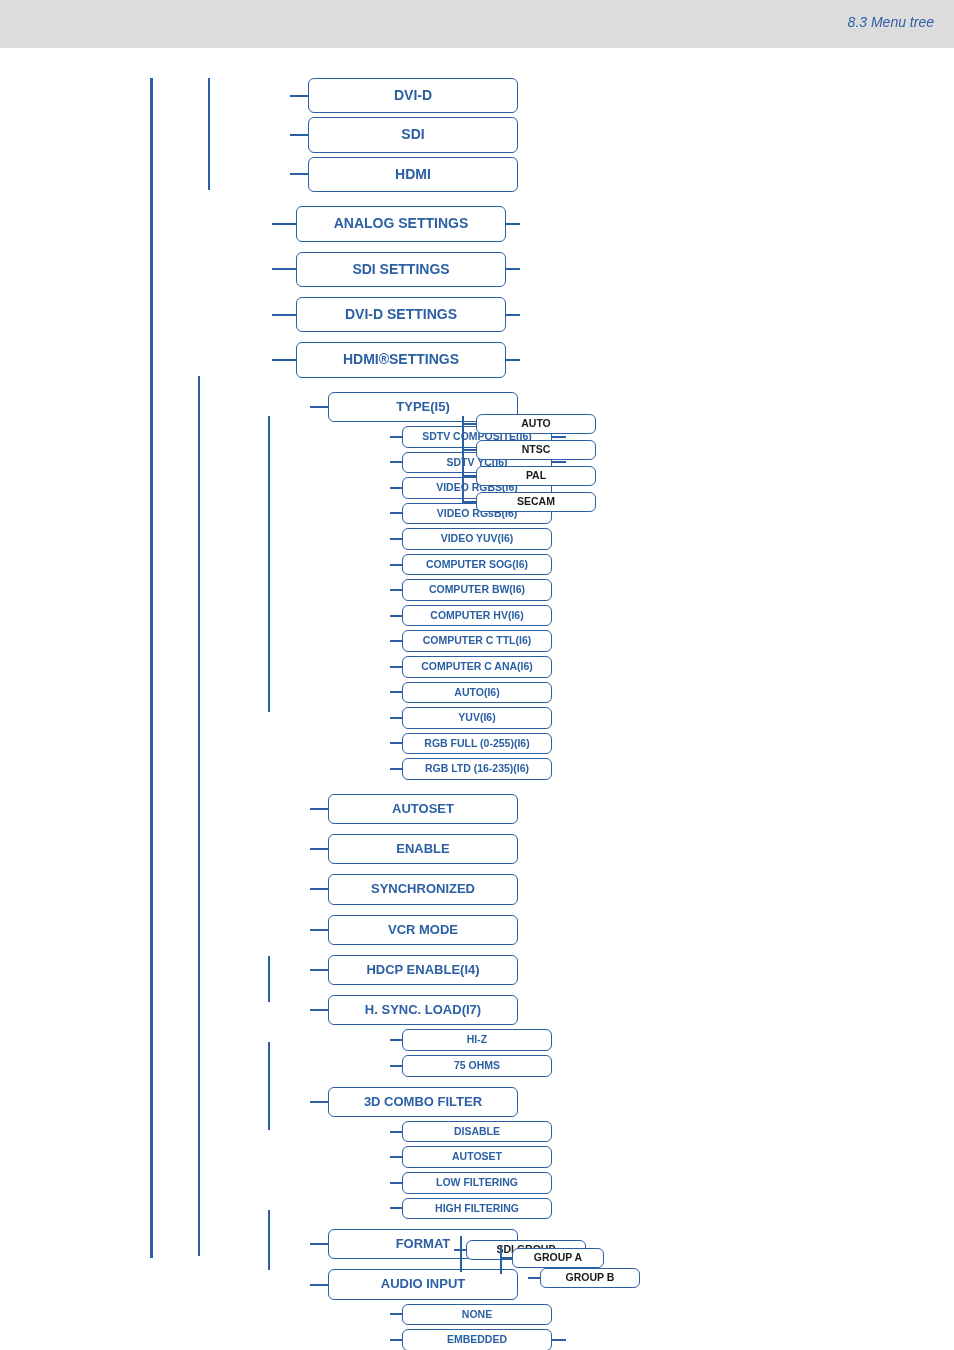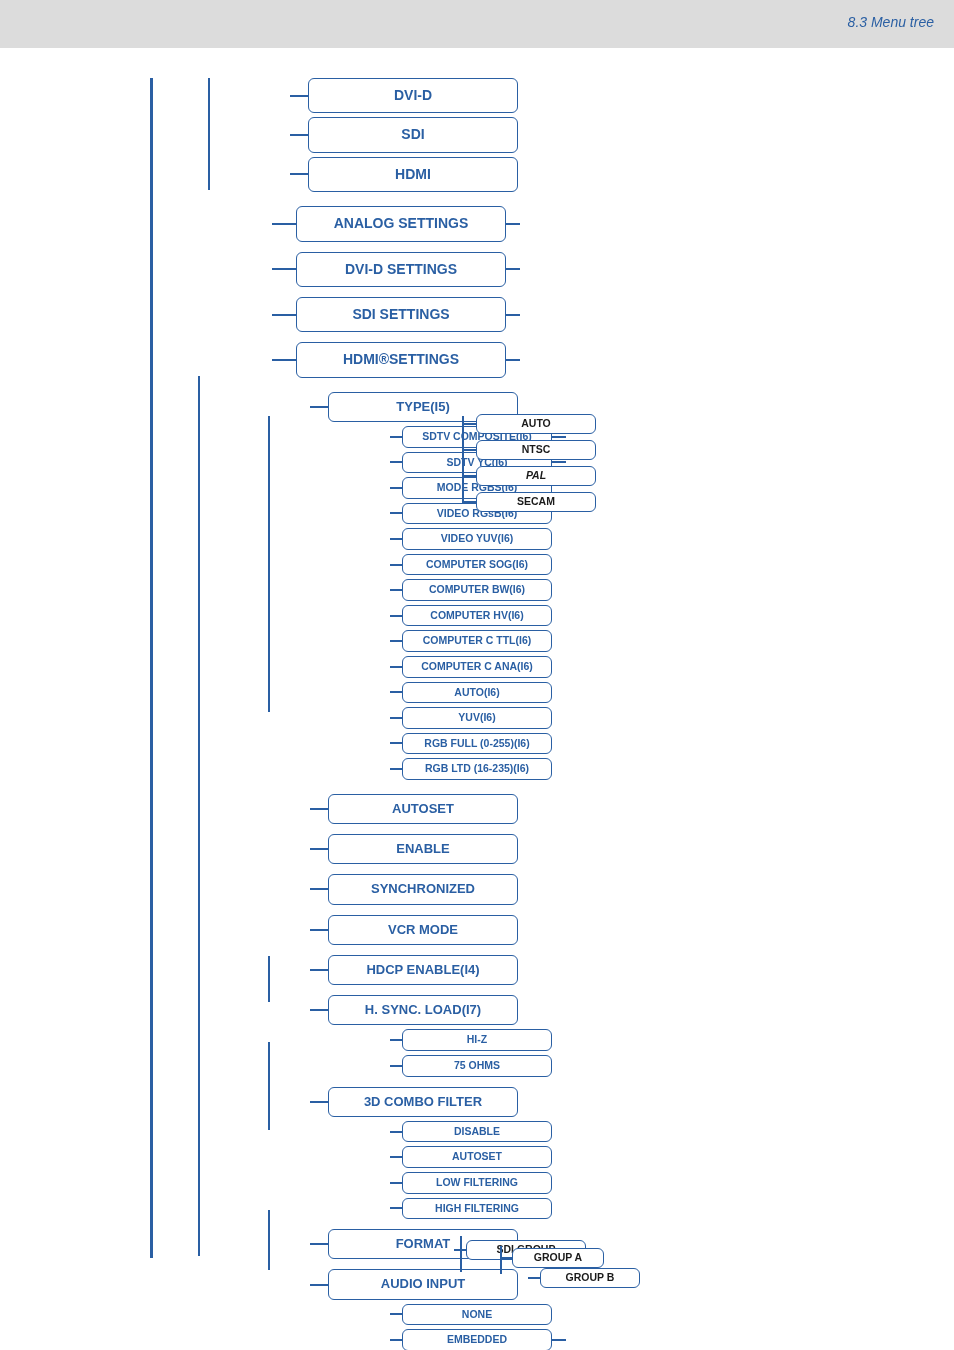--- a/index.html
+++ b/index.html
@@ -107,56 +107,56 @@
     <span class="hstem"></span><span class="pill big">SDI</span>
   </div>
   <div class="row col0">
     <span class="hstem"></span><span class="pill big">HDMI</span>
   </div>
 
   <div class="row col0a" style="margin-top:14px;">
     <span class="hstem" style="width:24px;"></span><span class="pill big">ANALOG SETTINGS</span><span class="hstem" style="width:14px;"></span>
   </div>
   <div class="row col0a" style="margin-top:10px;">
-    <span class="hstem" style="width:24px;"></span><span class="pill big">DVI-D SETTINGS</span><span class="hstem" style="width:14px;"></span>
+    <span class="hstem" style="width:24px;"></span><span class="pill big">SDI SETTINGS</span><span class="hstem" style="width:14px;"></span>
   </div>
   <div class="row col0a" style="margin-top:10px;">
-    <span class="hstem" style="width:24px;"></span><span class="pill big">SDI SETTINGS</span><span class="hstem" style="width:14px;"></span>
+    <span class="hstem" style="width:24px;"></span><span class="pill big">DVI-D SETTINGS</span><span class="hstem" style="width:14px;"></span>
   </div>
   <div class="row col0a" style="margin-top:10px;">
     <span class="hstem" style="width:24px;"></span><span class="pill big">HDMI®SETTINGS</span><span class="hstem" style="width:14px;"></span>
   </div>
 
   <div class="vrail" style="left:198px; top:298px; height:880px;"></div>
 
   <div class="row col1" style="margin-top:14px;">
     <span class="hstem"></span><span class="pill med">TYPE(I5)</span>
   </div>
 
   <div class="vrail" style="left:268px; top:338px; height:296px;"></div>
 
   <div class="row col2"><span class="hstem" style="width:12px;"></span><span class="pill small">SDTV COMPOSITE(I6)</span><span class="hstem" style="width:14px;"></span></div>
   <div class="row col2"><span class="hstem" style="width:12px;"></span><span class="pill small">SDTV YC(I6)</span><span class="hstem" style="width:14px;"></span></div>
-  <div class="row col2"><span class="hstem" style="width:12px;"></span><span class="pill small">MODE RGBS(I6)</span></div>
+  <div class="row col2"><span class="hstem" style="width:12px;"></span><span class="pill small">VIDEO RGBS(I6)</span></div>
   <div class="row col2"><span class="hstem" style="width:12px;"></span><span class="pill small">VIDEO RGsB(I6)</span></div>
   <div class="row col2"><span class="hstem" style="width:12px;"></span><span class="pill small">VIDEO YUV(I6)</span></div>
   <div class="row col2"><span class="hstem" style="width:12px;"></span><span class="pill small">COMPUTER SOG(I6)</span></div>
   <div class="row col2"><span class="hstem" style="width:12px;"></span><span class="pill small">COMPUTER BW(I6)</span></div>
   <div class="row col2"><span class="hstem" style="width:12px;"></span><span class="pill small">COMPUTER HV(I6)</span></div>
   <div class="row col2"><span class="hstem" style="width:12px;"></span><span class="pill small">COMPUTER C TTL(I6)</span></div>
   <div class="row col2"><span class="hstem" style="width:12px;"></span><span class="pill small">COMPUTER C ANA(I6)</span></div>
   <div class="row col2"><span class="hstem" style="width:12px;"></span><span class="pill small">AUTO(I6)</span></div>
   <div class="row col2"><span class="hstem" style="width:12px;"></span><span class="pill small">YUV(I6)</span></div>
   <div class="row col2"><span class="hstem" style="width:12px;"></span><span class="pill small">RGB FULL (0-255)(I6)</span></div>
   <div class="row col2"><span class="hstem" style="width:12px;"></span><span class="pill small">RGB LTD (16-235)(I6)</span></div>
 
   <div class="vrail" style="left:462px; top:338px; height:88px;"></div>
   <div style="position:absolute; left:462px; top:336px;"><span class="hstem" style="width:14px;"></span><span class="pill thin std" style="width:120px;">AUTO</span></div>
   <div style="position:absolute; left:462px; top:362px;"><span class="hstem" style="width:14px;"></span><span class="pill thin std" style="width:120px;">NTSC</span></div>
-  <div style="position:absolute; left:462px; top:388px;"><span class="hstem" style="width:14px;"></span><span class="pill thin std" style="width:120px;font-style:italic;">PAL</span></div>
+  <div style="position:absolute; left:462px; top:388px;"><span class="hstem" style="width:14px;"></span><span class="pill thin std" style="width:120px;">PAL</span></div>
   <div style="position:absolute; left:462px; top:414px;"><span class="hstem" style="width:14px;"></span><span class="pill thin std" style="width:120px;">SECAM</span></div>
 
   <div class="row col1" style="margin-top:14px;"><span class="hstem"></span><span class="pill med">AUTOSET</span></div>
   <div class="row col1" style="margin-top:10px;"><span class="hstem"></span><span class="pill med">ENABLE</span></div>
   <div class="row col1" style="margin-top:10px;"><span class="hstem"></span><span class="pill med">SYNCHRONIZED</span></div>
   <div class="row col1" style="margin-top:10px;"><span class="hstem"></span><span class="pill med">VCR MODE</span></div>
   <div class="row col1" style="margin-top:10px;"><span class="hstem"></span><span class="pill med">HDCP ENABLE(I4)</span></div>
 
   <div class="row col1" style="margin-top:10px;"><span class="hstem"></span><span class="pill med">H. SYNC. LOAD(I7)</span></div>
   <div class="vrail" style="left:268px; top:878px; height:46px;"></div>

